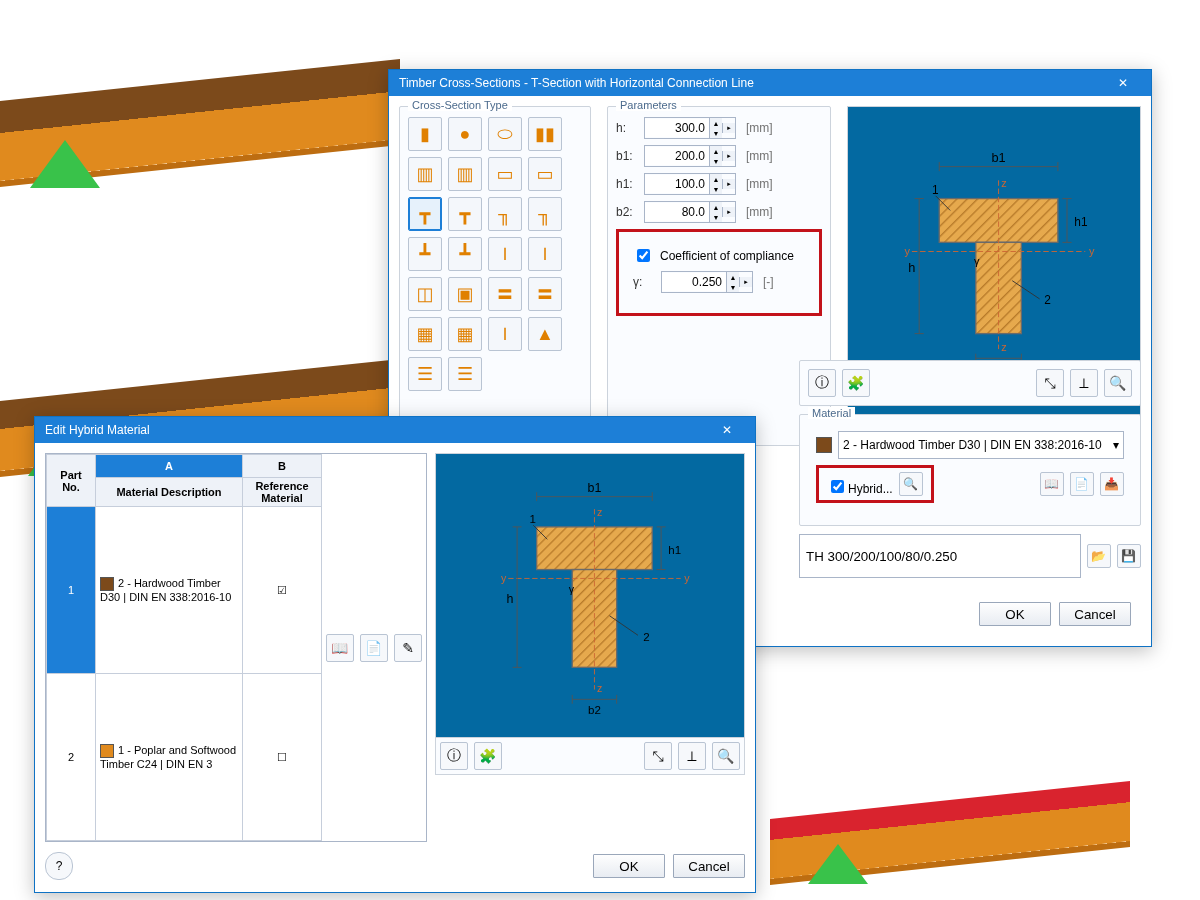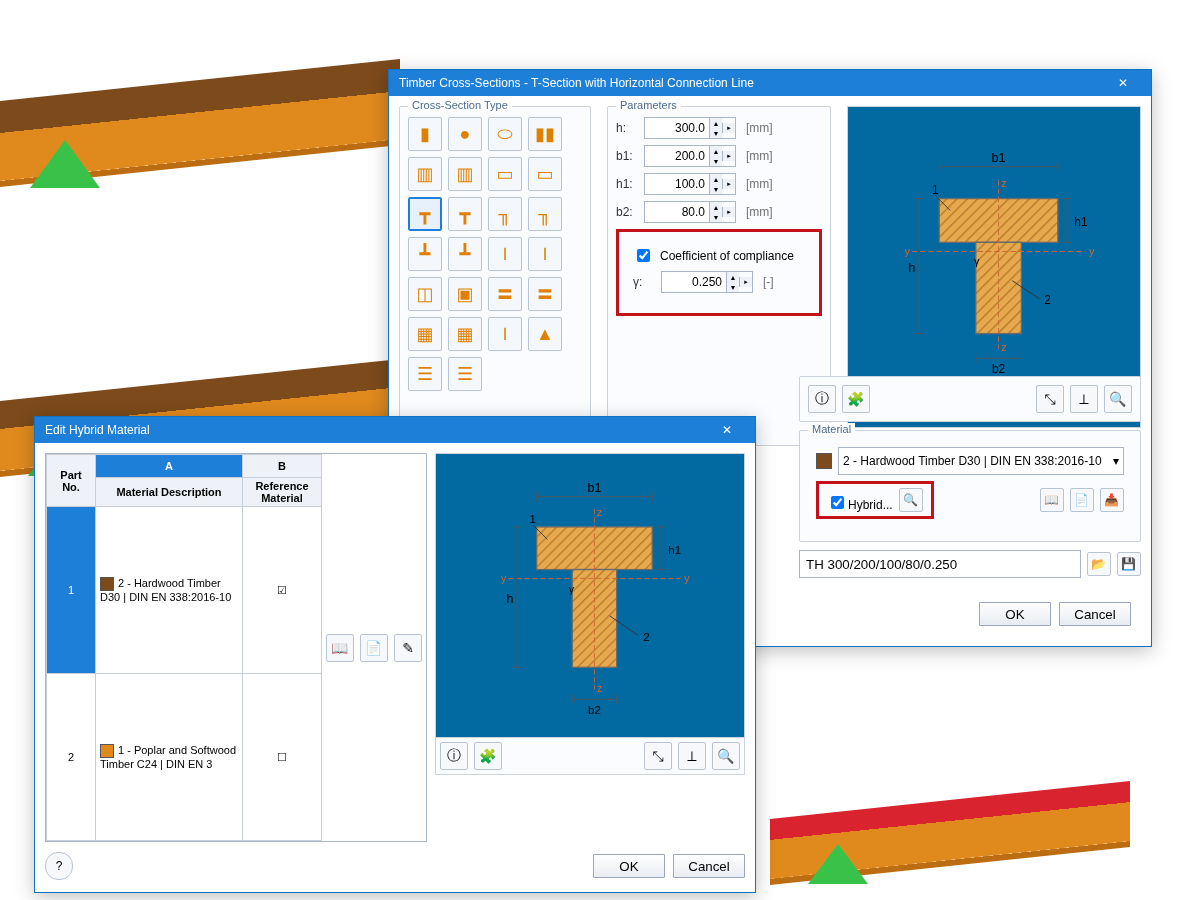--- a/index.html
+++ b/index.html
@@ -48,21 +48,21 @@
 .tbtn{width:26px;height:26px;border:1px solid #b9c4d3;background:#f6f8fb;border-radius:2px;display:flex;align-items:center;justify-content:center;cursor:pointer;font-size:14px}
 .spacer{flex:1}
 
 .material{padding:16px}
 .matrow{display:flex;align-items:center;gap:6px;margin-bottom:6px}
 .matswatch{width:14px;height:14px;background:#7c4a1b;border:1px solid #555}
 .matselect{flex:1;height:22px;border:1px solid #a9b5c8;padding:2px 4px;background:#fff;display:flex;align-items:center;justify-content:space-between}
 .hybridbox{display:inline-flex;align-items:flex-end;gap:6px;border:3px solid #c3121a;padding:4px 8px}
 .smbtn{width:22px;height:22px;border:1px solid #b9c4d3;background:#f6f8fb;border-radius:2px;cursor:pointer;display:inline-flex;align-items:center;justify-content:center}
 
-.textin{flex:1;height:22px;border:1px solid #a9b5c8;padding:2px 6px;background:#fff}
+.textin{flex:1;height:22px;border:1px solid #a9b5c8;padding:10px 6px;background:#fff}
 .dlgbtns{display:flex;gap:8px;justify-content:flex-end;padding:10px}
 .btn{min-width:72px;height:24px;border:1px solid #9aa7ba;background:linear-gradient(#fefefe,#e8ecf2);border-radius:1px;cursor:pointer}
 
 .body2{padding:10px;display:flex;flex-direction:column;gap:8px;height:calc(100% - 26px);box-sizing:border-box}
 .row2{display:flex;gap:8px;flex:1;min-height:0}
 .tablewrap{flex:1;border:1px solid #a9b5c8;background:#fff;display:flex;flex-direction:row}
 table{border-collapse:collapse;width:100%;font-size:11px}
 th,td{border:1px solid #c6cedb;padding:2px 4px;height:18px}
 thead th{background:#eef2f8}
 thead .colA{background:#1d7fd7;color:#fff}

